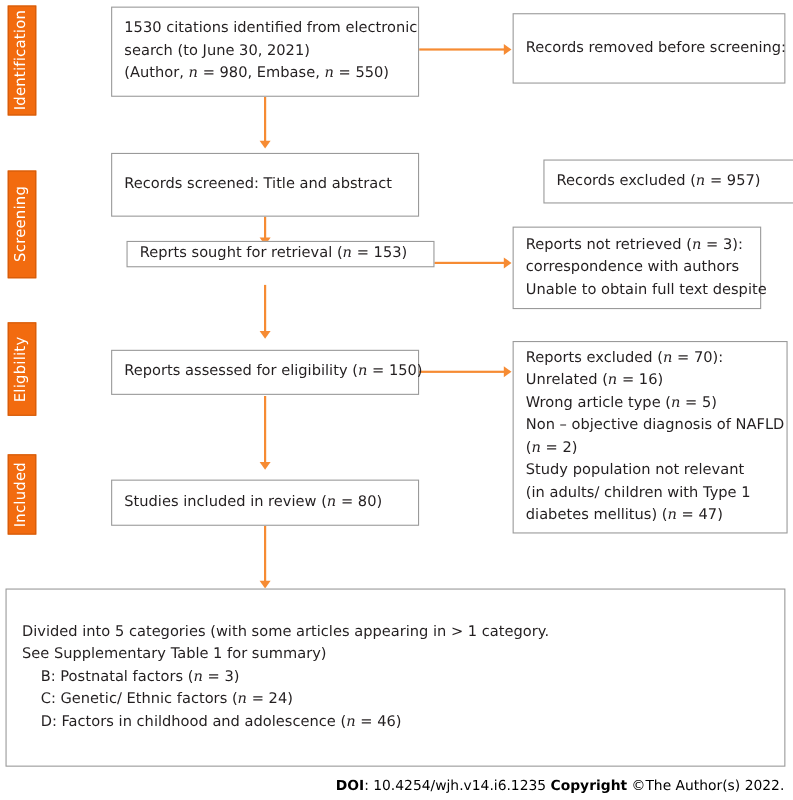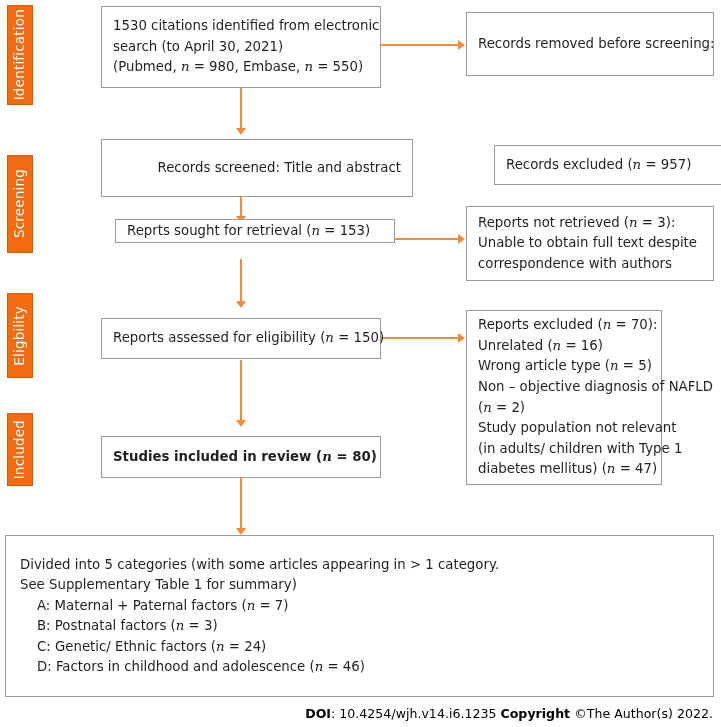--- a/index.html
+++ b/index.html
@@ -140,69 +140,68 @@
   <div class="arrow-right" style="left:458px; top:333px;"></div>
 
   <div class="vline" style="left:240px; top:360px; height:62px;"></div>
   <div class="arrow-down" style="left:236px; top:420px;"></div>
 
   <div class="vline" style="left:240px; top:478px; height:52px;"></div>
   <div class="arrow-down" style="left:236px; top:528px;"></div>
 
   <div class="box" style="left:101px; top:6px; width:280px; height:82px;">
     <div class="line">1530 citations identified from electronic</div>
-    <div class="line">search (to April 30, 2021)</div>
-    <div class="line"><span>(Pubmed, </span><em class="n">n</em><span> = 980, Embase, </span><em class="n">n</em><span> = 550)</span></div>
+    <div class="line">search (to June 30, 2021)</div>
+    <div class="line"><span>(Author, </span><em class="n">n</em><span> = 980, Embase, </span><em class="n">n</em><span> = 550)</span></div>
   </div>
 
   <div class="box" style="left:466px; top:12px; width:248px; height:64px;">
     <div class="line">Records removed before screening:</div>
   </div>
 
-  <div class="box" style="left:101px; top:139px; width:312px; height:58px;align-items:flex-end;">
+  <div class="box" style="left:101px; top:139px; width:280px; height:58px;">
     <div class="line">Records screened: Title and abstract</div>
   </div>
 
   <div class="box" style="left:466px; top:145px; width:248px; height:40px;margin-left:28px;">
     <div class="line"><span>Records excluded (</span><em class="n">n</em><span> = 957)</span></div>
   </div>
 
   <div class="box" style="left:115px; top:219px; width:280px; height:24px;justify-content:center;">
     <div class="line"><span>Reprts sought for retrieval (</span><em class="n">n</em><span> = 153)</span></div>
   </div>
 
-  <div class="box" style="left:466px; top:206px; width:248px; height:75px;">
+  <div class="box" style="left:466px; top:206px; width:226px; height:75px;">
     <div class="line"><span>Reports not retrieved (</span><em class="n">n</em><span> = 3):</span></div>
+    <div class="line">correspondence with authors</div>
     <div class="line">Unable to obtain full text despite</div>
-    <div class="line">correspondence with authors</div>
   </div>
 
   <div class="box" style="left:101px; top:318px; width:280px; height:41px;">
     <div class="line"><span>Reports assessed for eligibility (</span><em class="n">n</em><span> = 150)</span></div>
   </div>
 
-  <div class="box" style="left:466px; top:310px; width:196px; height:175px;justify-content:space-between;">
+  <div class="box" style="left:466px; top:310px; width:250px; height:175px;">
     <div class="line"><span>Reports excluded (</span><em class="n">n</em><span> = 70):</span></div>
     <div class="line"><span>Unrelated (</span><em class="n">n</em><span> = 16)</span></div>
     <div class="line"><span>Wrong article type (</span><em class="n">n</em><span> = 5)</span></div>
     <div class="line">Non – objective diagnosis of NAFLD</div>
     <div class="line"><span>(</span><em class="n">n</em><span> = 2)</span></div>
     <div class="line">Study population not relevant</div>
     <div class="line">(in adults/ children with Type 1</div>
     <div class="line"><span>diabetes mellitus) (</span><em class="n">n</em><span> = 47)</span></div>
   </div>
 
-  <div class="box" style="left:101px; top:436px; width:280px; height:42px;font-weight:bold;">
+  <div class="box" style="left:101px; top:436px; width:280px; height:42px;">
     <div class="line"><span>Studies included in review (</span><em class="n">n</em><span> = 80)</span></div>
   </div>
 
   <div class="box" style="left:5px; top:535px; width:709px; height:162px; padding:6px 14px;">
     <div class="line">Divided into 5 categories (with some articles appearing in &gt; 1 category.</div>
     <div class="line">See Supplementary Table 1 for summary)</div>
-    <div class="line indent"><span>A: Maternal + Paternal factors (</span><em class="n">n</em><span> = 7)</span></div>
     <div class="line indent"><span>B: Postnatal factors (</span><em class="n">n</em><span> = 3)</span></div>
     <div class="line indent"><span>C: Genetic/ Ethnic factors (</span><em class="n">n</em><span> = 24)</span></div>
     <div class="line indent"><span>D: Factors in childhood and adolescence (</span><em class="n">n</em><span> = 46)</span></div>
   </div>
 
   <div id="footer"><b>DOI</b><span>: 10.4254/wjh.v14.i6.1235 </span><b>Copyright</b><span> ©The Author(s) 2022.</span></div>
 
 </div>
 
 </body></html>

